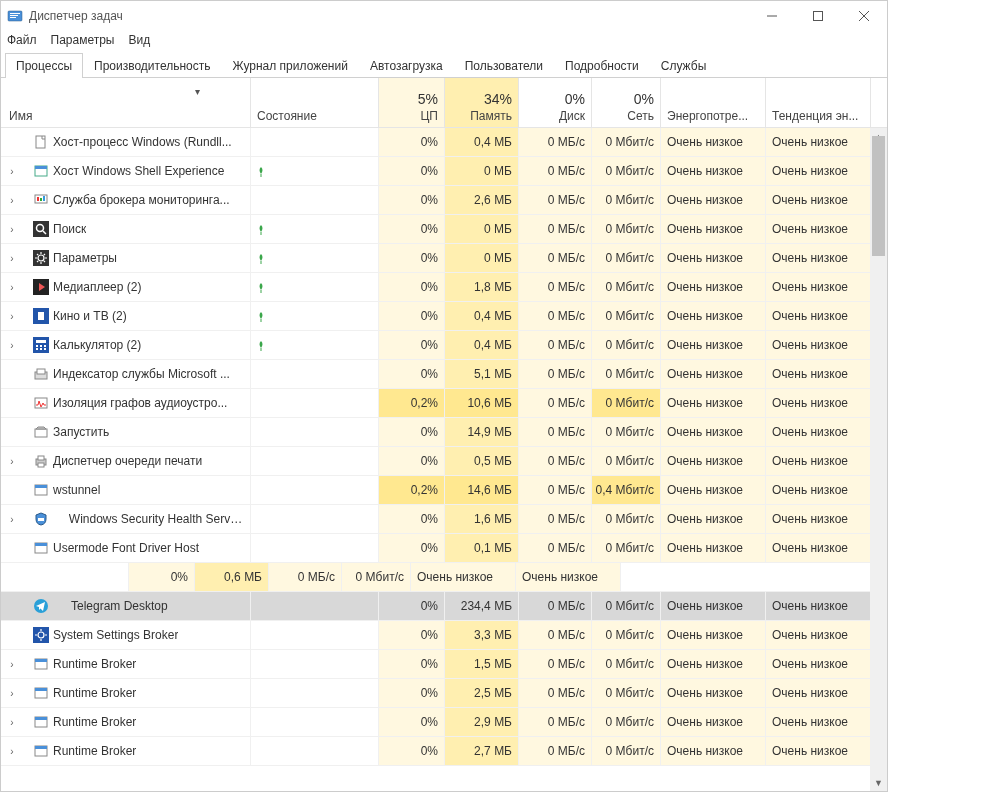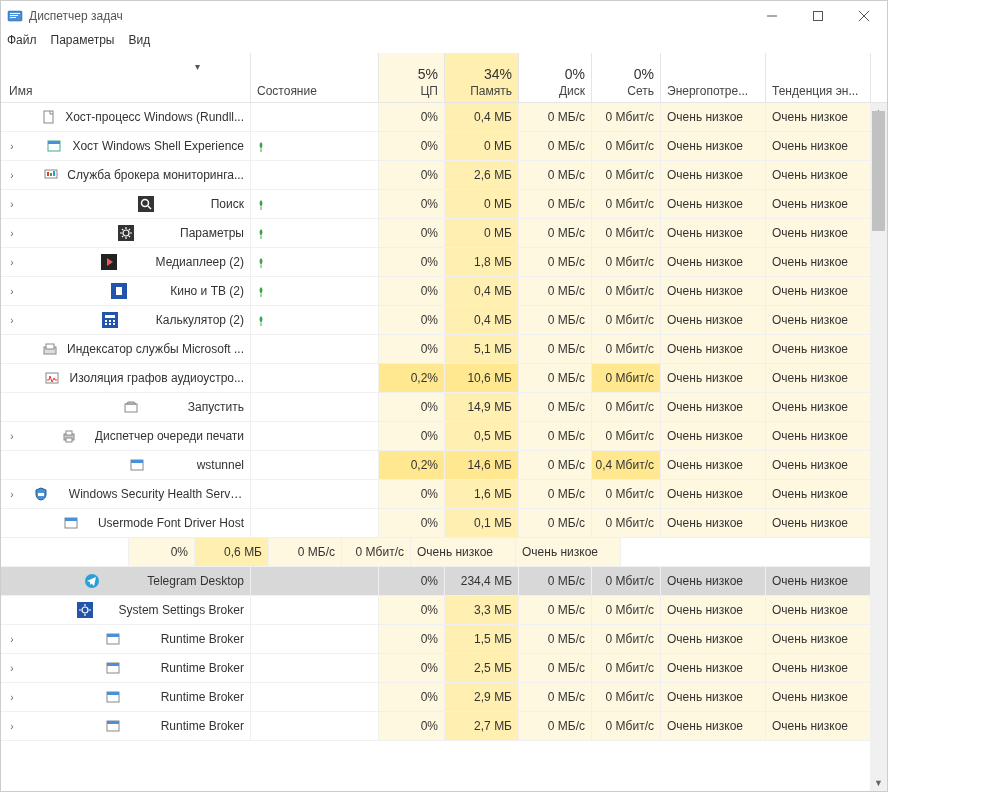--- a/index.html
+++ b/index.html
@@ -26,21 +26,21 @@
   .col-disk { width: 73px; }
   .col-net { width: 69px; }
   .col-energy { width: 105px; }
   .col-trend { width: 105px; }
   .body { flex: 1; overflow-y: hidden; position: relative; }
   .rows { display: flex; flex-direction: column; }
   .row { display: flex; height: 29px; align-items: center; border-bottom: 1px solid #f0f0f0; }
   .row.selected { background: #d8d8d8; }
   .row .cell { border-right: 1px solid #f0f0f0; padding: 0 6px; height: 100%; display: flex; align-items: center; font-size: 12px; color: #333; overflow: hidden; white-space: nowrap; }
   .row .cell.right { justify-content: flex-end; }
-  .cell.c-name { width: 250px; gap: 4px; justify-content: space-between; }
+  .cell.c-name { width: 250px; gap: 4px; }
   .cell.c-status { width: 128px; }
   .cell.c-cpu { width: 66px; background: #fff8e0; }
   .cell.c-mem { width: 74px; background: #ffefb0; }
   .cell.c-disk { width: 73px; background: #fff8e0; }
   .cell.c-net { width: 69px; background: #fff8e0; }
   .cell.c-energy { width: 105px; background: #fff8e0; }
   .cell.c-trend { width: 105px; background: #fff8e0; }
   .row.hot .c-cpu, .row.hot .c-mem, .row.hot .c-net { background: #ffe890; padding-left: 32px; }
   .row.selected .cell { background: #d8d8d8 !important; }
   .expand { width: 10px; display: inline-block; color: #666; font-size: 10px; text-align: center; }
@@ -89,20 +89,29 @@
         </div>
     </div>
   </div>
 
   <div class="menubar">
     <span class="item">Файл</span>
     <span class="item">Параметры</span>
     <span class="item">Вид</span>
   </div>
 
+  <div class="tabs">
+    <div class="tab active">Процессы</div>
+    <div class="tab">Производительность</div>
+    <div class="tab">Журнал приложений</div>
+    <div class="tab">Автозагрузка</div>
+    <div class="tab">Пользователи</div>
+    <div class="tab">Подробности</div>
+    <div class="tab">Службы</div>
+  </div>
 
   <div class="header-row">
     <div class="col col-name">
       <span class="chev">▾</span>
       <span>Имя</span>
     </div>
     <div class="col col-status">
       <span>Состояние</span>
     </div>
     <div class="col col-cpu right">

